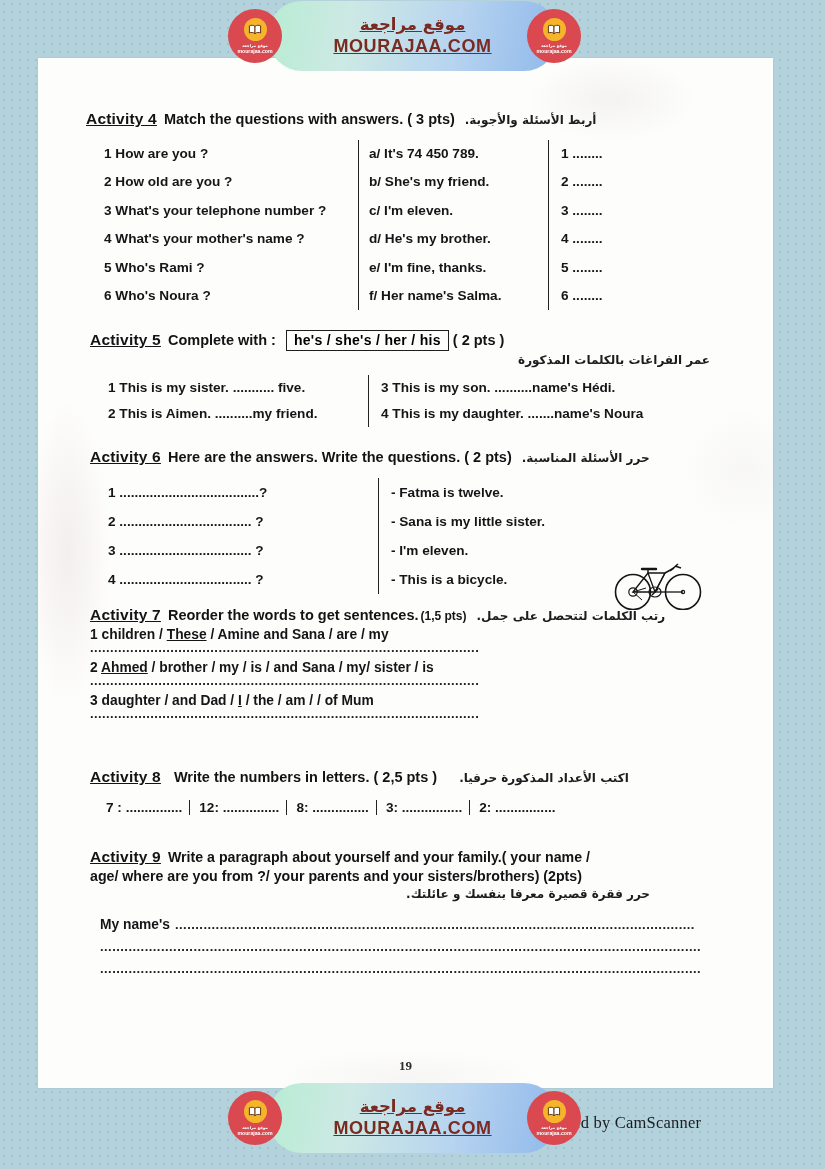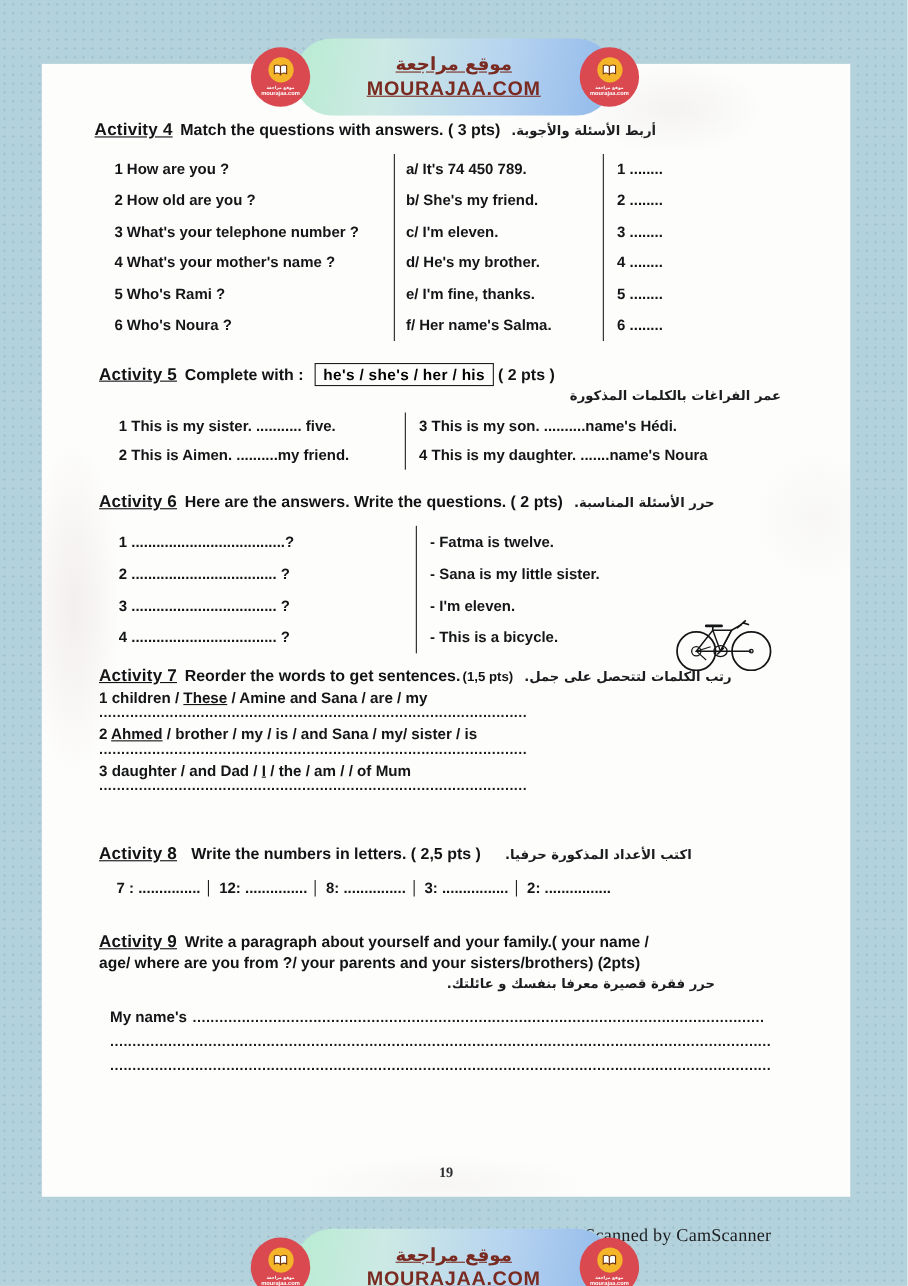--- a/index.html
+++ b/index.html
@@ -257,21 +257,20 @@
   .wm {
     position: absolute;
     left: 0;
     width: 825px;
     height: 72px;
     display: flex;
     align-items: center;
     justify-content: center;
     pointer-events: none;
     z-index: 40;
-    margin-top: 34px;
   }
   .wm-top    { top: 0px; }
   .wm-bottom { top: 1082px; }
 
   .wm-pill {
     position: relative;
     width: 290px;
     height: 70px;
     border-radius: 34px;
     background: linear-gradient(100deg, #b7ecd2 0%, #cde9e4 28%, #b7d4f0 64%, #8fb8ea 100%);

